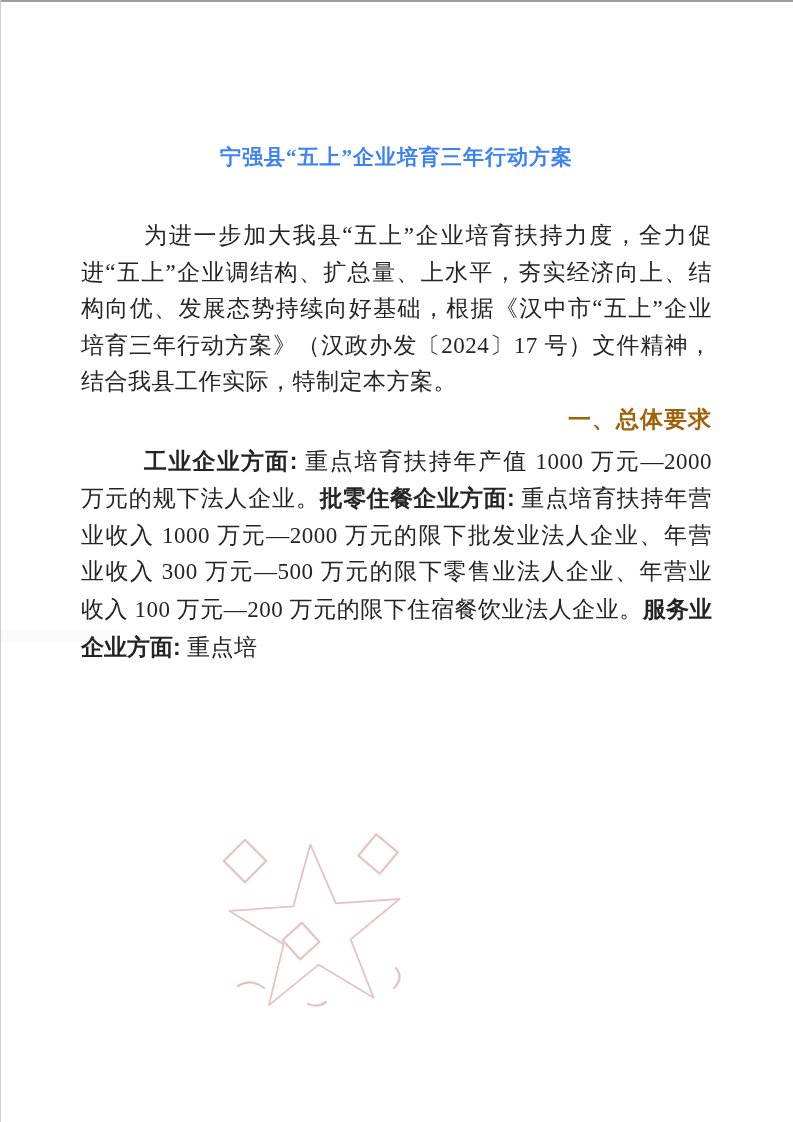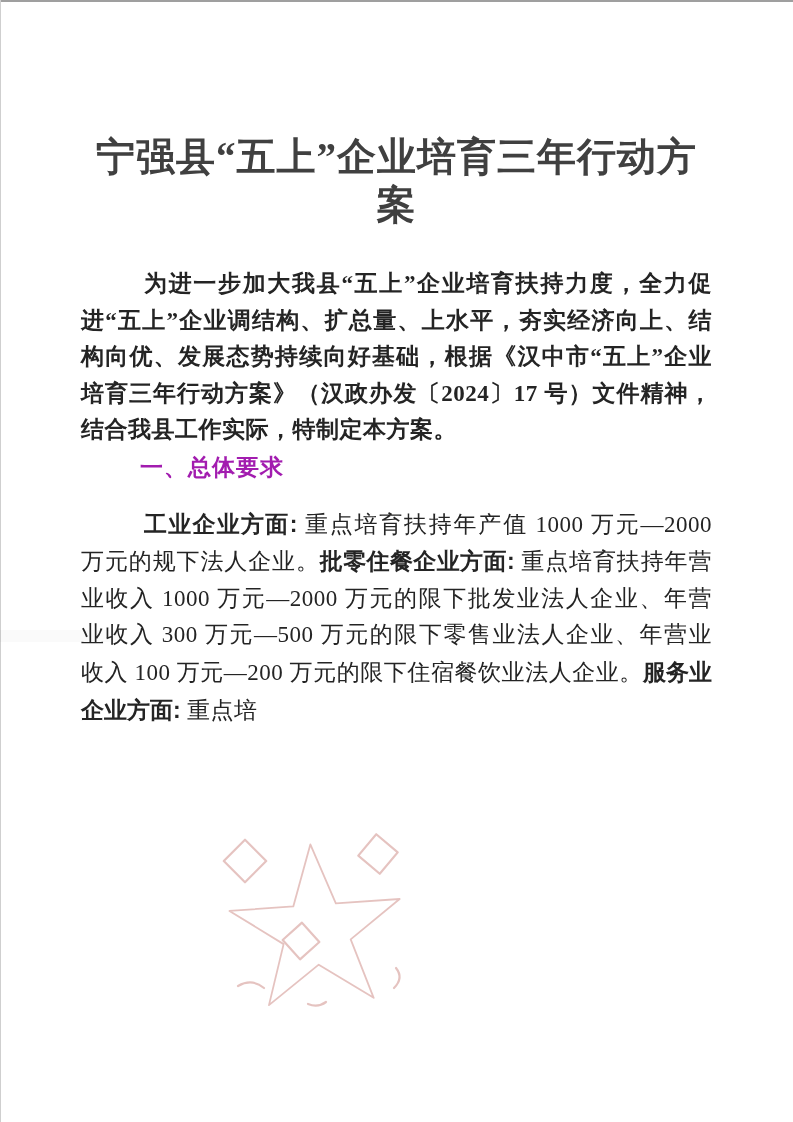--- a/index.html
+++ b/index.html
@@ -37,53 +37,53 @@
     background: rgba(0,0,0,0.02);
   }
   .content {
     position: relative;
     padding: 0 81px;
     z-index: 2;
   }
   .doc-title {
     margin: 133px 0 0 0;
     text-align: center;
-    font-size: 39px;
+    font-size: 21px;
     line-height: 48px;
     font-weight: bold;
     letter-spacing: 1px;
-    color: #404040;
+    color: #3b82f6;
     font-family: "Liberation Serif", "DejaVu Serif", serif;
   }
   .para {
     margin: 0;
     font-size: 23px;
     line-height: 36.6px;
     text-align: justify;
     text-justify: inter-character;
     text-indent: 63px;
     color: #242424;
     letter-spacing: 0.5px;
   }
   .para-first {
     margin-top: 37px;
-    font-weight: bold;
   }
   .section-heading {
     margin: 0;
     font-size: 23px;
     line-height: 36.6px;
     font-weight: bold;
     text-indent: 59px;
-    color: #a21caf;
+    color: #a16207;
     font-family: "Liberation Sans", "DejaVu Sans", sans-serif;
     letter-spacing: 1px;
+    text-align: right;
   }
   .para-last {
-    margin-top: 20px;
+    margin-top: 5px;
   }
   .bold-label {
     font-weight: bold;
     font-family: "Liberation Sans", "DejaVu Sans", sans-serif;
     letter-spacing: 0;
   }
   
   .stamp {
     position: absolute;
     left: 168px;

